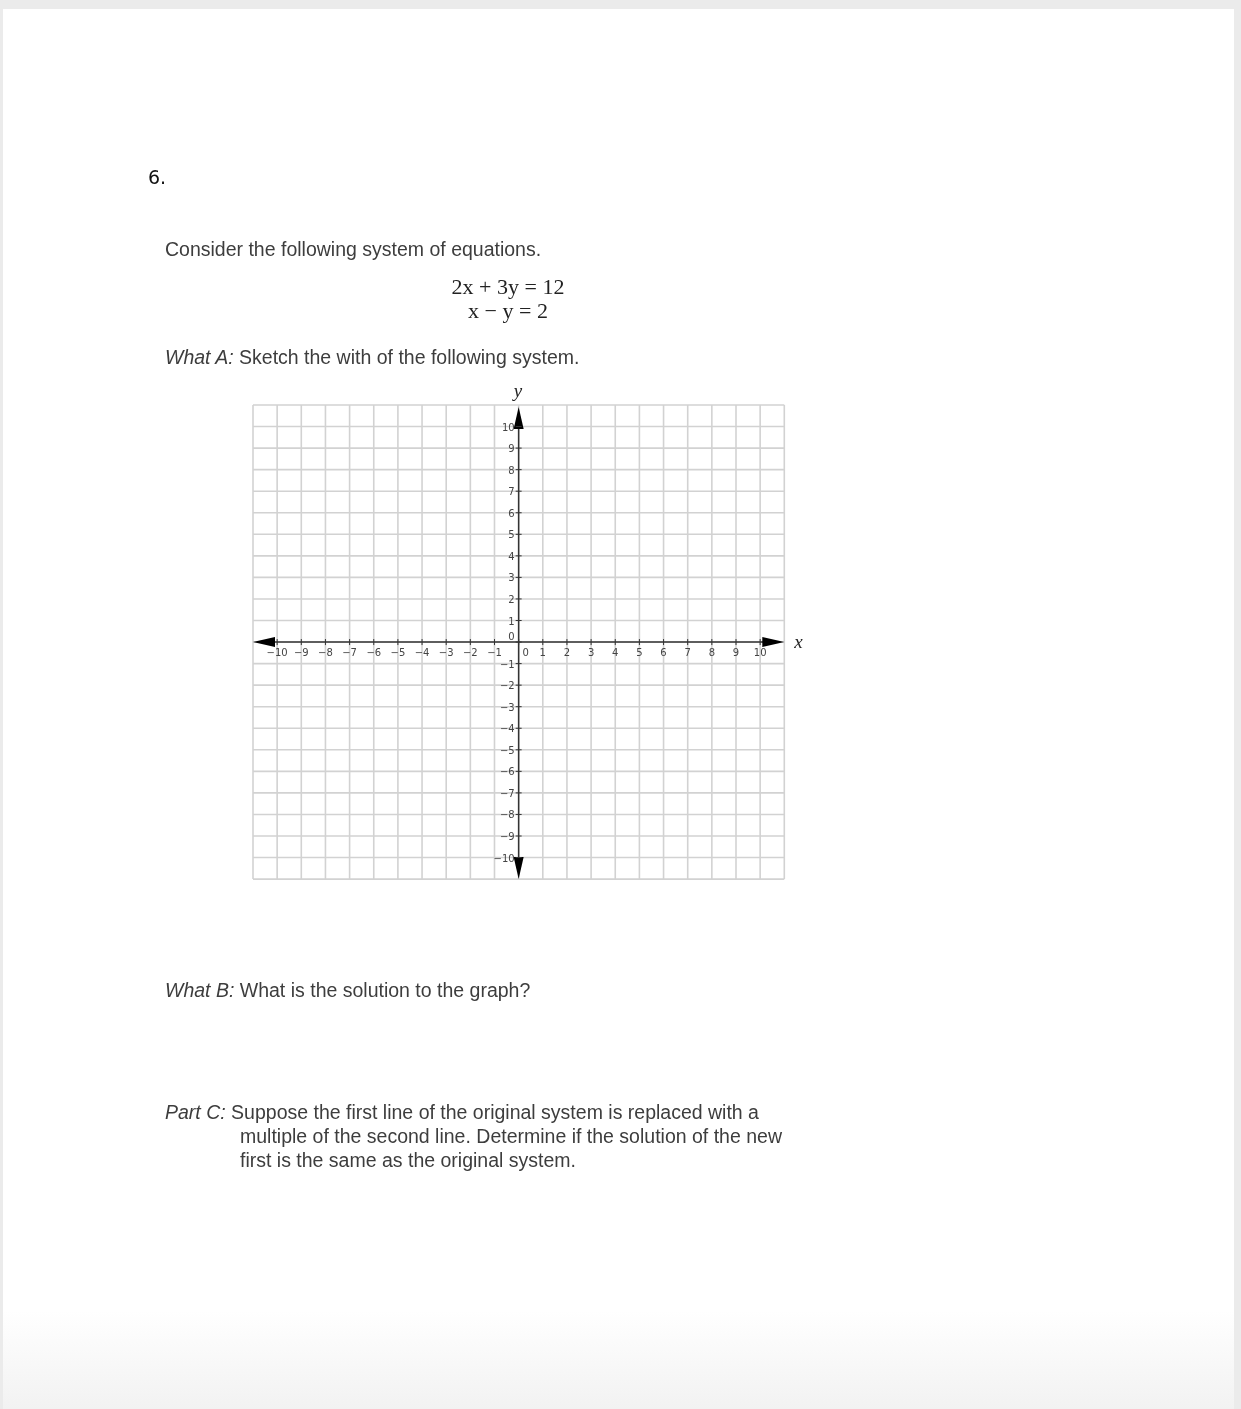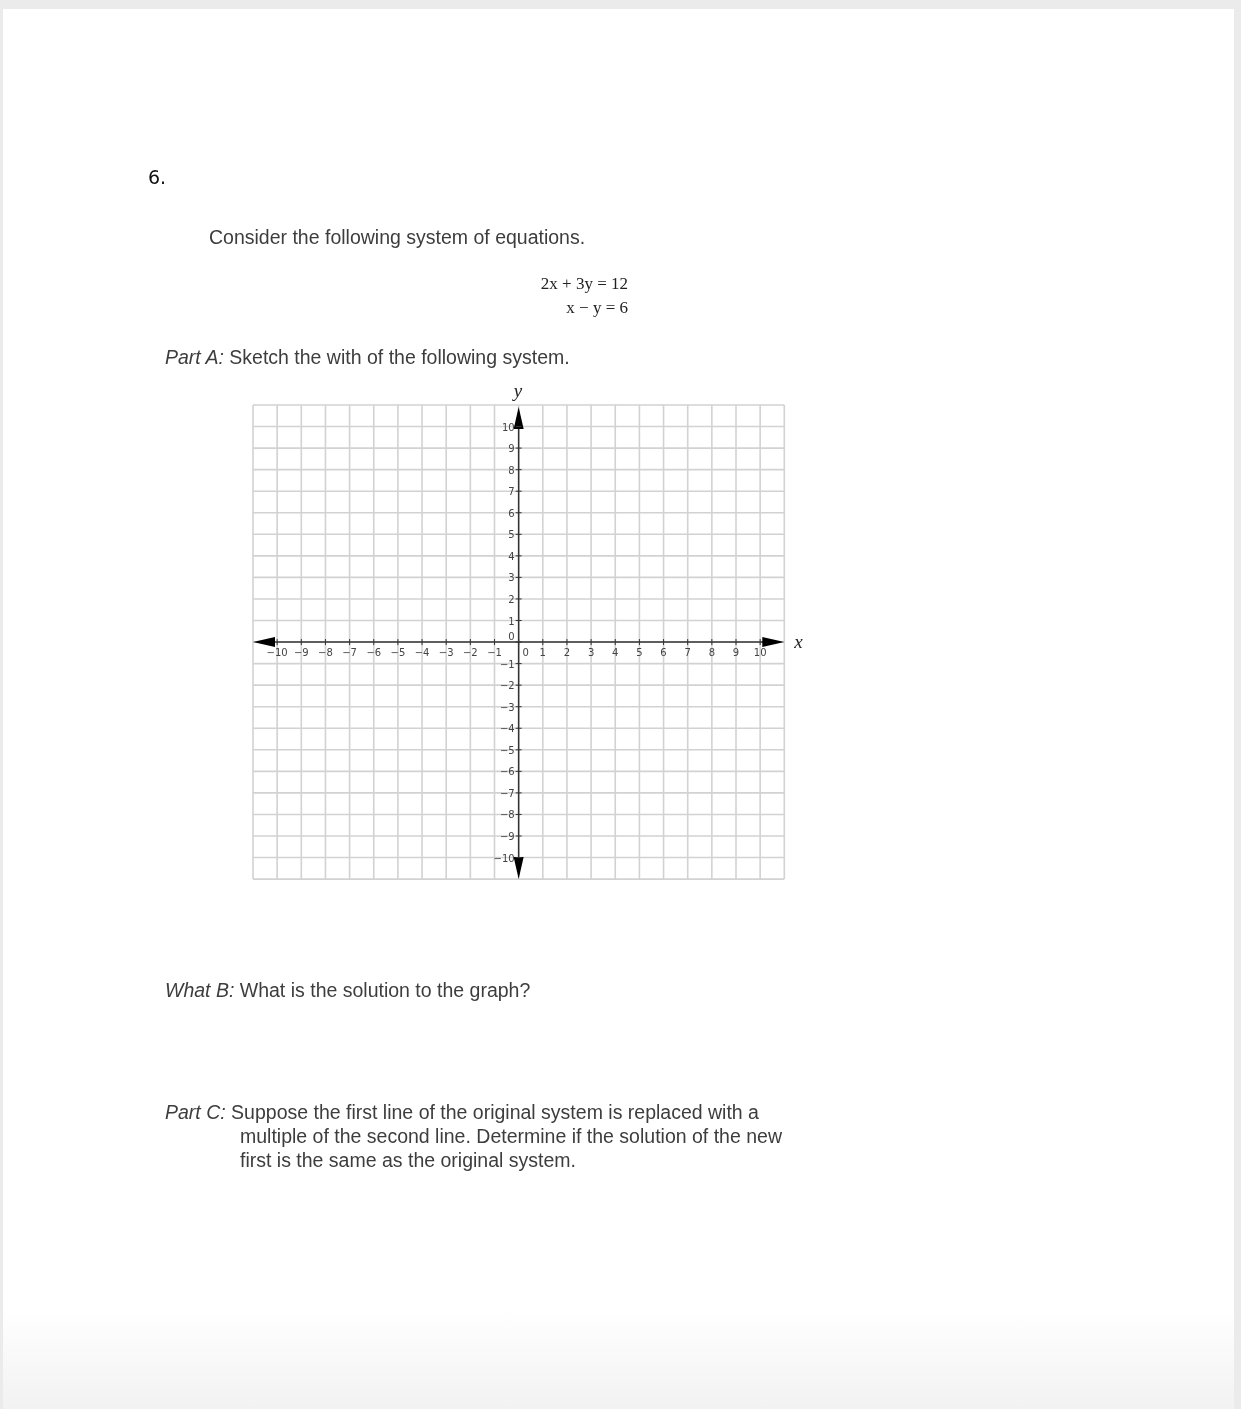--- a/index.html
+++ b/index.html
@@ -12,22 +12,22 @@
   }
   .page {
     position: absolute;
     left: 3px; top: 9px;
     width: 1231px; height: 1400px;
     background: linear-gradient(to bottom, #ffffff 0%, #ffffff 93%, #f2f2f2 100%);
   }
   .abs { position: absolute; white-space: nowrap; color: #3a3a3a; }
   .qnum { left: 145px; top: 157px; font-size: 19px; color: #111; font-family: "DejaVu Sans", sans-serif; }
   .text { font-size: 19.5px; color: #3d3d3d; }
-  .intro { left: 162px; top: 217px; margin-left: 44px; }
-  .eq { font-family: "Liberation Serif", serif; font-size: 17px; color: #222; text-align: right; width: 240px; left: 385px; }
+  .intro { left: 162px; top: 229px; }
+  .eq { font-family: "Liberation Serif", serif; font-size: 22px; color: #222; text-align: center; width: 240px; left: 385px; }
   .eq1 { top: 265px; }
   .eq2 { top: 289px; }
   .partA { left: 162px; top: 337px; }
   .partB { left: 162px; top: 970px; }
   .partC-label-line { left: 162px; top: 1092px; }
   .partC-line2 { left: 237px; top: 1116px; }
   .partC-line3 { left: 237px; top: 1140px; }
   .label-it { font-style: italic; }
   svg.graph { position: absolute; left: 240px; top: 370px; }
   .tick { font-family: "DejaVu Sans", sans-serif; font-size: 10px; fill: #444; }
@@ -38,25 +38,25 @@
 
 <div class="page">
   <div class="abs qnum">6.</div>
 
   <div class="abs text intro">Consider the following system of equations.</div>
 
   <div class="abs eq eq1">
     <span>2x + 3y = 12</span>
   </div>
   <div class="abs eq eq2">
-    <span>x − y = 6</span>
+    <span>x − y = 2</span>
   </div>
 
   <div class="abs text partA">
-    <span class="label-it">Part A:</span><span> Sketch the with of the following system.</span>
+    <span class="label-it">What A:</span><span> Sketch the with of the following system.</span>
   </div>
 
   <svg class="graph" id="graph" width="580" height="520">
       <line x1="10" y1="26" x2="10" y2="500.1" stroke="#d2d2d2" stroke-width="1.6"></line>
       <line x1="34.15" y1="26" x2="34.15" y2="500.1" stroke="#d2d2d2" stroke-width="1.6"></line>
       <line x1="58.3" y1="26" x2="58.3" y2="500.1" stroke="#d2d2d2" stroke-width="1.6"></line>
       <line x1="82.44999999999999" y1="26" x2="82.44999999999999" y2="500.1" stroke="#d2d2d2" stroke-width="1.6"></line>
       <line x1="106.6" y1="26" x2="106.6" y2="500.1" stroke="#d2d2d2" stroke-width="1.6"></line>
       <line x1="130.75" y1="26" x2="130.75" y2="500.1" stroke="#d2d2d2" stroke-width="1.6"></line>
       <line x1="154.89999999999998" y1="26" x2="154.89999999999998" y2="500.1" stroke="#d2d2d2" stroke-width="1.6"></line>

